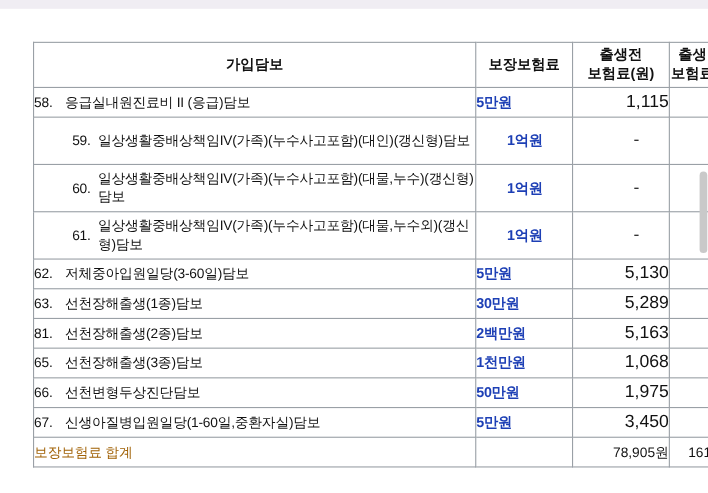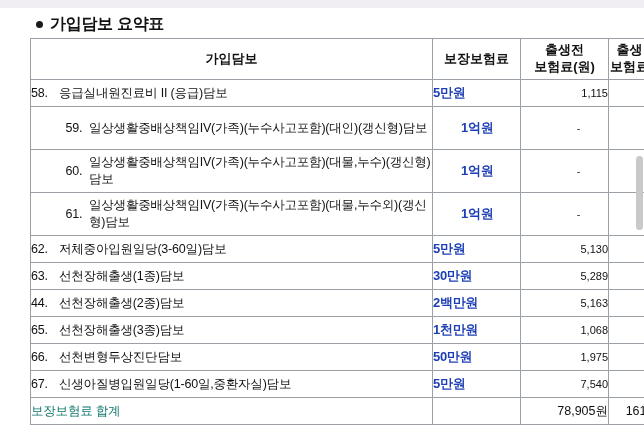--- a/index.html
+++ b/index.html
@@ -110,37 +110,37 @@
   td.amt {
     text-align: left;
     font-weight: bold;
     color: #1d3fb5;
     font-size: 13px;
     letter-spacing: -0.3px;
   }
   td.num {
     text-align: right;
     padding-right: 9px;
-    font-size: 11px;
+    font-size: 16px;
     color: #111;
   }
   td.num.dash {
     text-align: center;
     padding-right: 0;
     color: #333;
   }
   tr.r1 td { height: 26px; }
   tr.r2 td { height: 42px; padding-left: 28px; }
   tr.total td {
     height: 26px;
     font-size: 12.5px;
   }
   td.total-label {
     padding-left: 22px;
-    color: #0f766e;
+    color: #a16207;
   }
   .scrollbar {
     position: absolute;
     top: 38px;
     right: 1px;
     width: 7px;
     height: 398px;
   }
   .scroll-thumb {
     position: absolute;
@@ -160,24 +160,20 @@
     background: #ffffff;
   }
 </style>
 </head>
 <body>
 
 <div class="page">
 
   <div class="topbar"></div>
 
-  <div class="title-row">
-    <span class="bullet"></span>
-    <span class="title-text">가입담보 요약표</span>
-  </div>
 
   <div class="table-wrap">
     <table class="cov">
       <colgroup>
         <col class="col-name">
         <col class="col-amt">
         <col class="col-pre">
         <col class="col-post">
       </colgroup>
       <thead>
@@ -264,21 +260,21 @@
             </div>
           </td>
           <td class="amt">30만원</td>
           <td class="num">5,289</td>
           <td class="num"></td>
         </tr>
 
         <tr class="r1">
           <td class="name-cell">
             <div class="nm">
-              <span class="idx">44.</span>
+              <span class="idx">81.</span>
               <span class="lbl">선천장해출생(2종)담보</span>
             </div>
           </td>
           <td class="amt">2백만원</td>
           <td class="num">5,163</td>
           <td class="num"></td>
         </tr>
 
         <tr class="r1">
           <td class="name-cell">
@@ -305,21 +301,21 @@
         </tr>
 
         <tr class="r1">
           <td class="name-cell">
             <div class="nm">
               <span class="idx">67.</span>
               <span class="lbl">신생아질병입원일당(1-60일,중환자실)담보</span>
             </div>
           </td>
           <td class="amt">5만원</td>
-          <td class="num">7,540</td>
+          <td class="num">3,450</td>
           <td class="num"></td>
         </tr>
 
         <tr class="total">
           <td class="name-cell total-label">보장보험료 합계</td>
           <td class="amt"></td>
           <td class="num">78,905원</td>
           <td class="num">161,</td>
         </tr>
 

